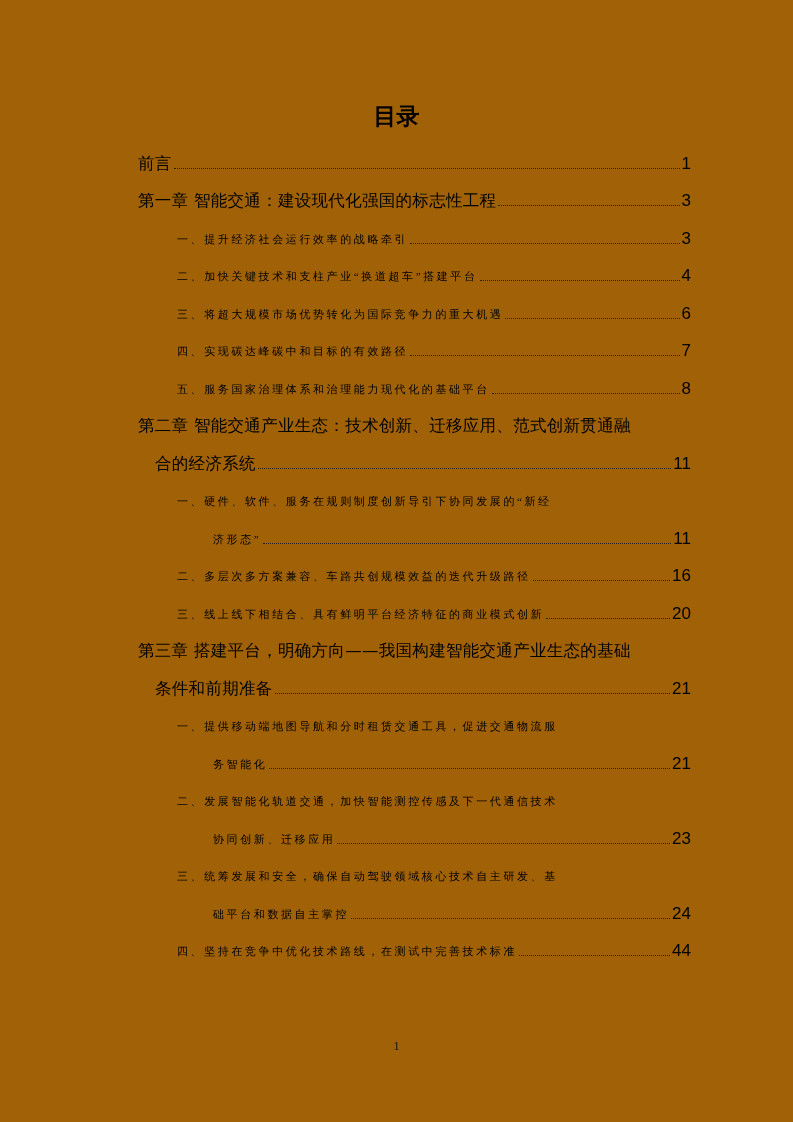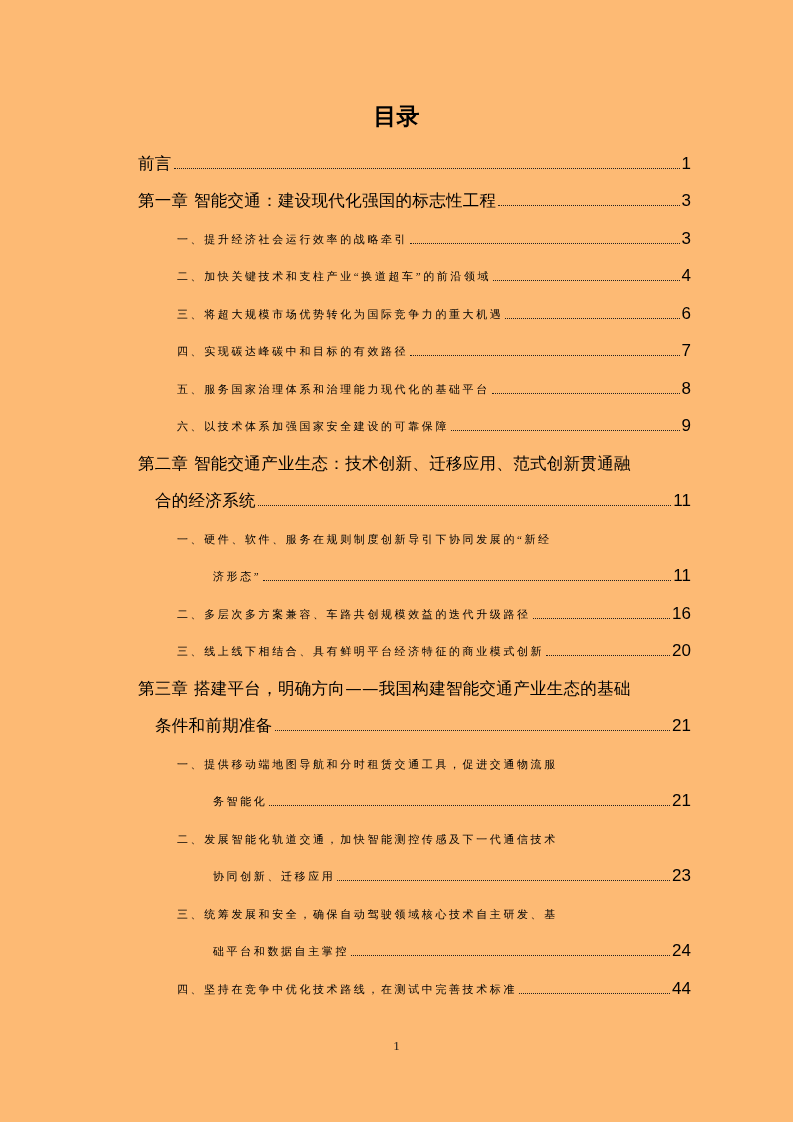--- a/index.html
+++ b/index.html
@@ -1,17 +1,17 @@
 <!DOCTYPE html>
 <html><head>
   <meta charset="utf-8">
   <style>
     html, body { margin: 0; padding: 0; background: #ffffff; }
     body { width: 793px; height: 1122px; position: relative; overflow: hidden; color: #000; }
-    .page { position: absolute; left: 0; top: 0; width: 793px; height: 1122px; background: #fdba74; }
+    .page { position: absolute; left: 0; top: 0; width: 793px; height: 1122px; background: #a16207; }
     .title {
       position: absolute; left: 0; width: 793px; top: 100px; text-align: center;
       font-family: "DejaVu Sans", sans-serif; font-weight: bold; font-size: 23px; line-height: 32px;
     }
     .toc { position: absolute; left: 119px; top: 142px; width: 553px; margin-left: 19px; }
     .row {
       position: relative; display: flex; align-items: flex-end;
       height: 37.5px; box-sizing: border-box; padding-bottom: 6px;
     }
     .row .txt { white-space: nowrap; flex: 0 0 auto; }
@@ -53,21 +53,21 @@
       <span class="pg">3</span>
     </div>
 
     <div class="row l2">
       <span class="txt">一、提升经济社会运行效率的战略牵引</span>
       <span class="dots"></span>
       <span class="pg">3</span>
     </div>
 
     <div class="row l2">
-      <span class="txt">二、加快关键技术和支柱产业“换道超车”的前沿领域</span>
+      <span class="txt">二、加快关键技术和支柱产业“换道超车”搭建平台</span>
       <span class="dots"></span>
       <span class="pg">4</span>
     </div>
 
     <div class="row l2">
       <span class="txt">三、将超大规模市场优势转化为国际竞争力的重大机遇</span>
       <span class="dots"></span>
       <span class="pg">6</span>
     </div>
 
@@ -76,25 +76,20 @@
       <span class="dots"></span>
       <span class="pg">7</span>
     </div>
 
     <div class="row l2">
       <span class="txt">五、服务国家治理体系和治理能力现代化的基础平台</span>
       <span class="dots"></span>
       <span class="pg">8</span>
     </div>
 
-    <div class="row l2">
-      <span class="txt">六、以技术体系加强国家安全建设的可靠保障</span>
-      <span class="dots"></span>
-      <span class="pg">9</span>
-    </div>
 
     <div class="row l1 nodots">
       <span class="txt">第二章 智能交通产业生态：技术创新、迁移应用、范式创新贯通融</span>
     </div>
     <div class="row l1 cont">
       <span class="txt">合的经济系统</span>
       <span class="dots"></span>
       <span class="pg">11</span>
     </div>
 

